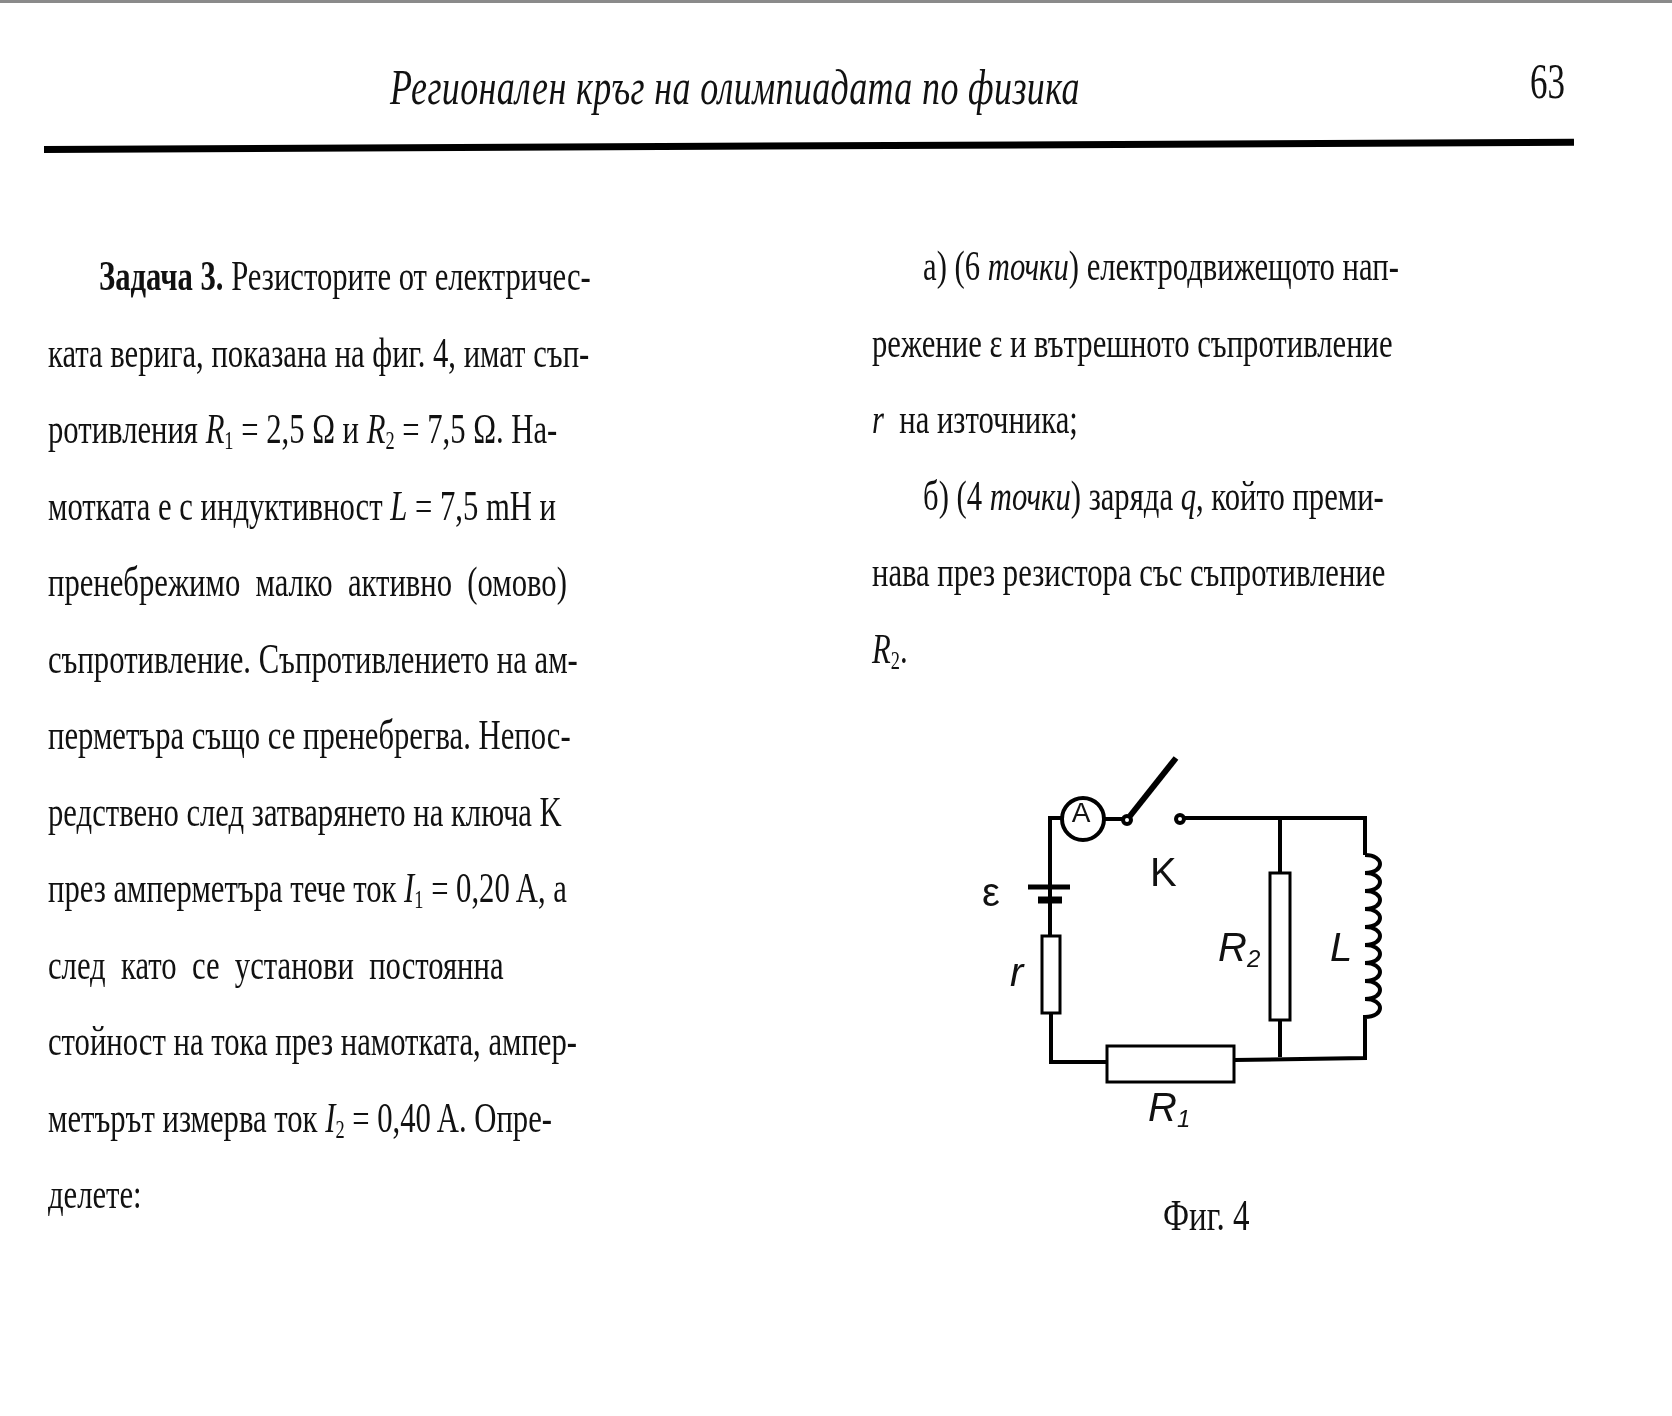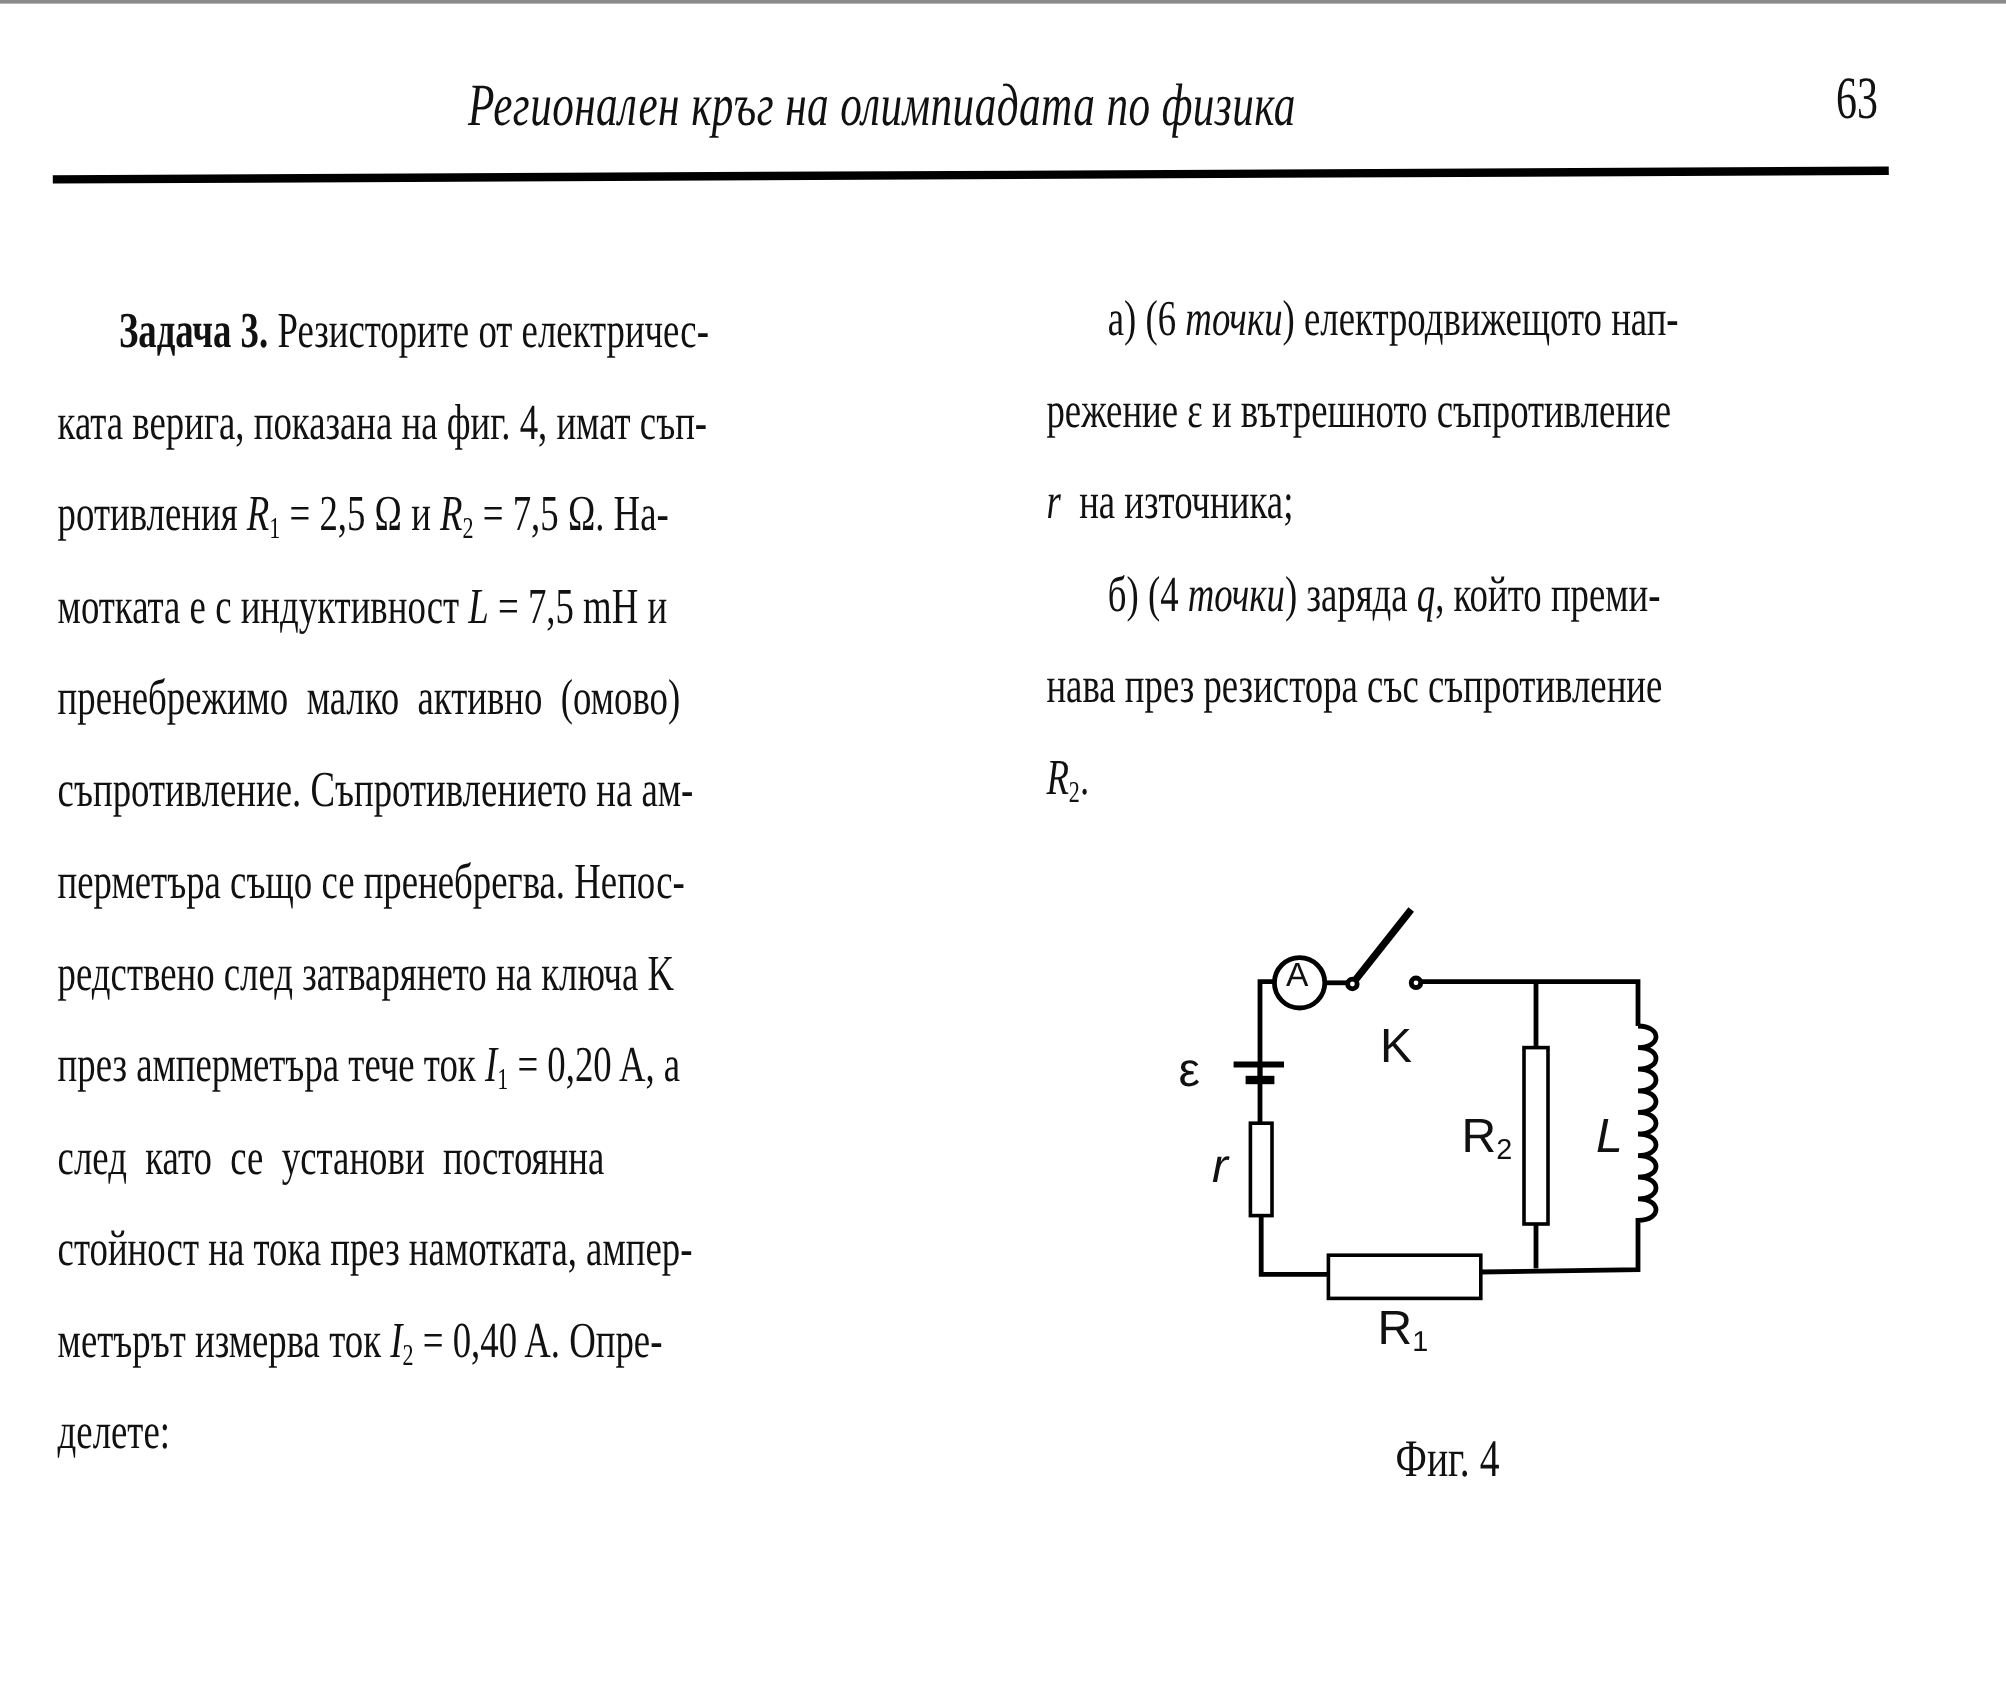--- a/index.html
+++ b/index.html
@@ -125,18 +125,18 @@
 
       <g>
         <path d="M385,115 C405,115 405,133 385,133 C405,133 405,151 385,151 C405,151 405,169 385,169 C405,169 405,187 385,187 C405,187 405,205 385,205 C405,205 405,223 385,223 C405,223 405,241 385,241 C405,241 405,259 385,259 C405,259 405,277 385,277 L385,285" stroke-width="4"></path>
       </g>
     </g>
   </svg>
   <span class="fig-label" style="left:101px;top:57px;font-size:28px;transform:translateX(-50%)">A</span>
   <span class="fig-label" style="left:170px;top:110px">K</span>
   <span class="fig-label" style="left:2px;top:130px">ε</span>
   <span class="fig-label" style="left:30px;top:210px;font-style:italic">r</span>
-  <span class="fig-label" style="left:238px;top:185px;"><span>R</span><sub>2</sub></span>
+  <span class="fig-label" style="left:238px;top:185px;font-style:italic"><span>R</span><sub>2</sub></span>
   <span class="fig-label" style="left:350px;top:185px;font-style:italic">L</span>
-  <span class="fig-label" style="left:168px;top:345px;"><span>R</span><sub>1</sub></span>
+  <span class="fig-label" style="left:168px;top:345px;font-style:italic"><span>R</span><sub>1</sub></span>
 </div>
 
 <div class="caption">Фиг. 4</div>
 
 </body></html>

